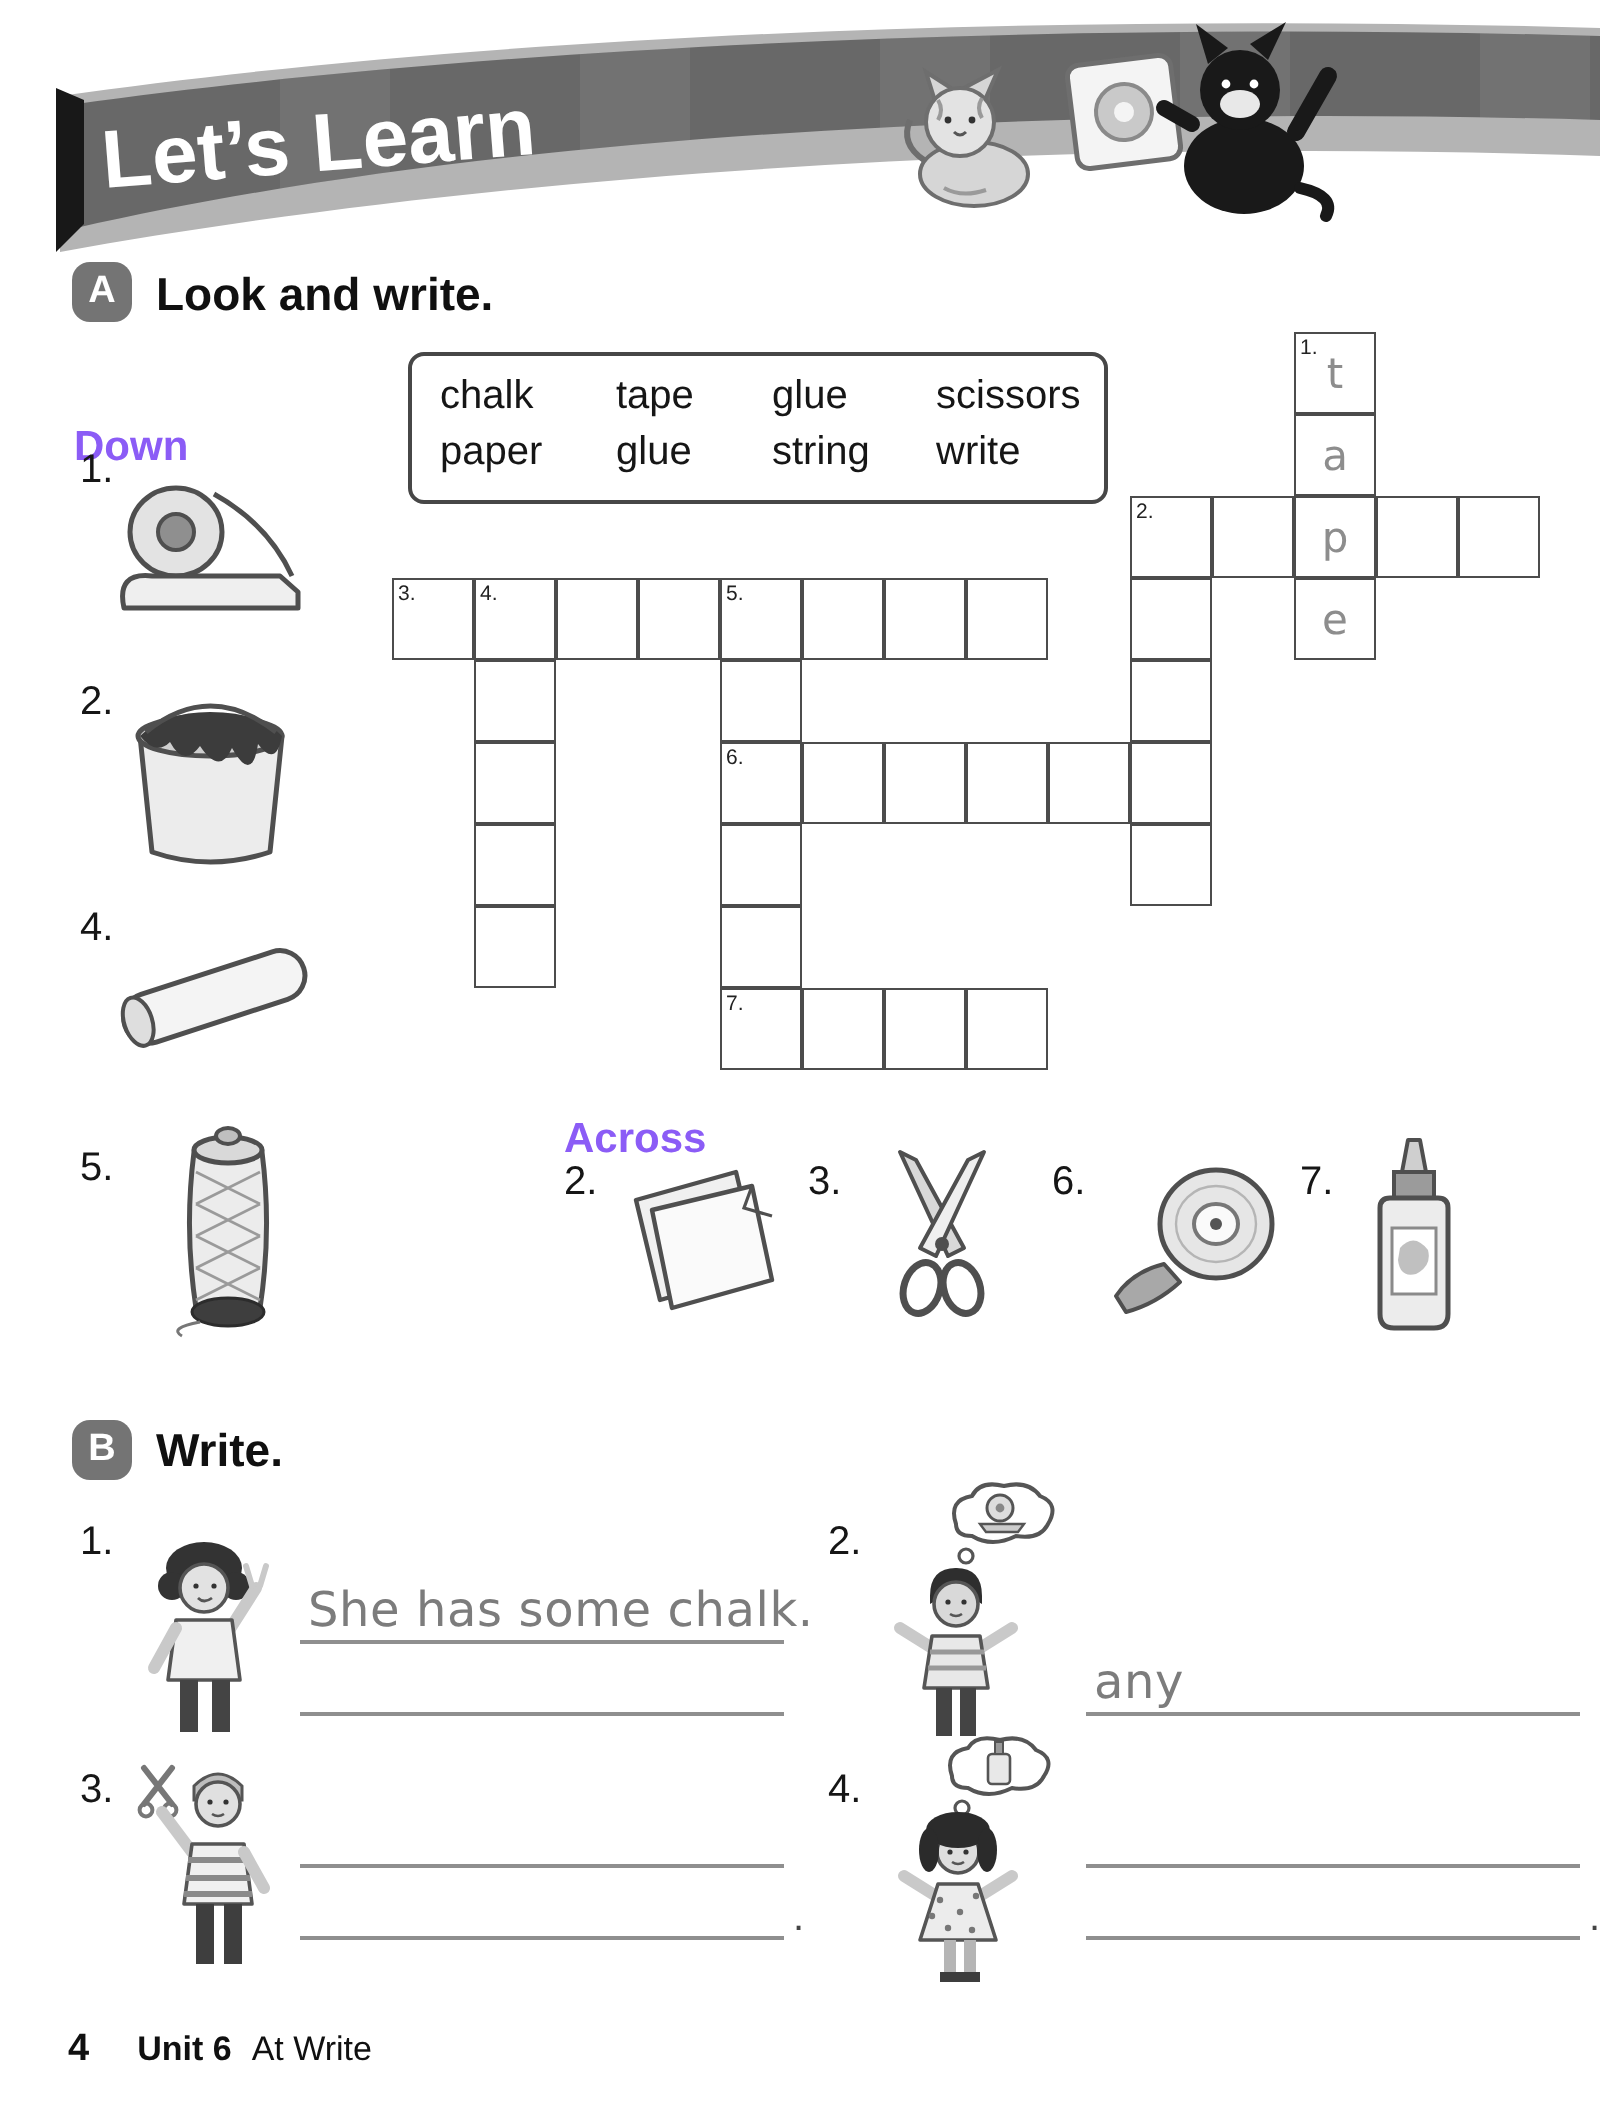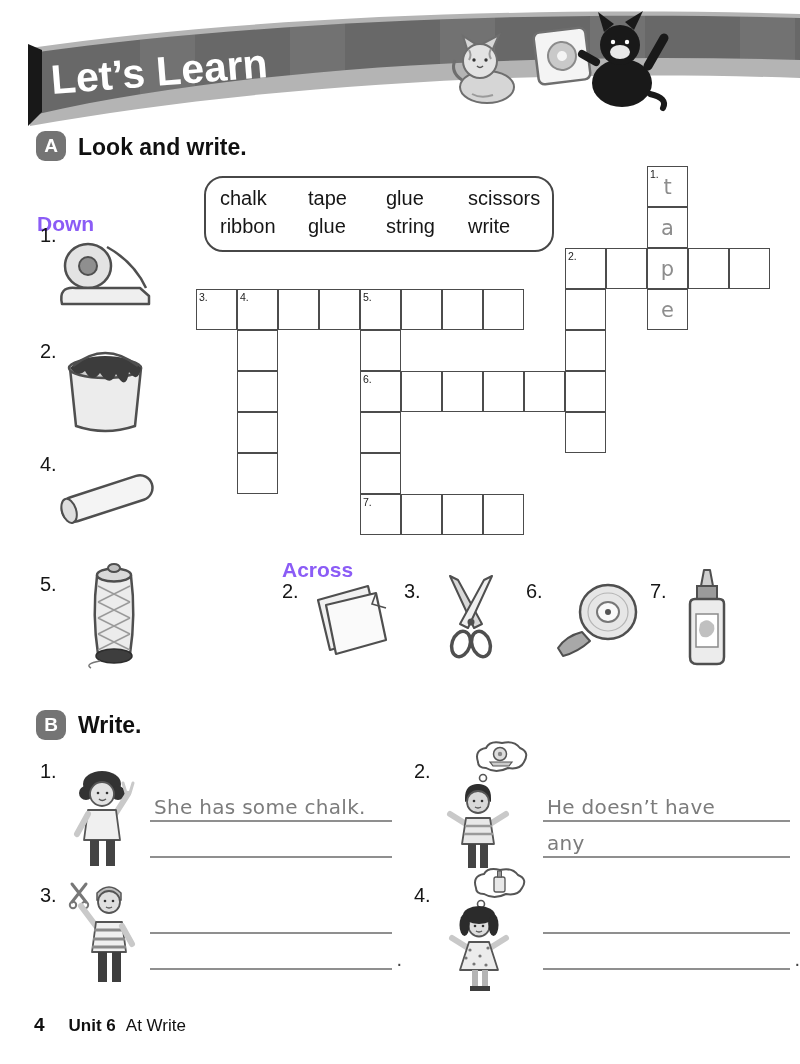--- a/index.html
+++ b/index.html
@@ -8,36 +8,36 @@
   .page { position:relative; width:800px; height:1064px; background:#ffffff; margin:0 auto; overflow:hidden; }
 
   .banner-wrap { position:absolute; left:0; top:0; width:800px; height:132px; }
 
   .badge { position:absolute; width:30px; height:30px; background:#747474; color:#fff;
            border-radius:9px; display:flex; align-items:center; justify-content:center;
            font-weight:bold; font-size:19px; }
   .sec-title { position:absolute; font-size:23px; font-weight:bold; color:#101010; }
 
   .word-bank { position:absolute; left:204px; top:176px; width:350px; height:76px;
-               border:2.5px solid #474747; border-radius:19px;
+               border:2.5px solid #474747; border-radius:8px;
                display:grid; grid-template-columns:88px 78px 82px auto; grid-auto-rows:28px;
                padding:9px 0 0 14px; font-size:20px; color:#161616; }
 
   .heading { position:absolute; font-size:21px; font-weight:bold; color:#8b5cf6;margin-top:12px; }
   .clue-num { position:absolute; font-size:20px; color:#161616; }
   .icon { position:absolute; }
 
   .crossword { position:absolute; left:196px; top:166px; }
   .cw-cell { position:absolute; border:1.4px solid #4c4c4c; background:#fff; }
   .cw-label { position:absolute; top:1px; left:2px; font-size:10.5px; color:#222; }
   .cw-letter { position:absolute; inset:0; display:flex; align-items:center; justify-content:center;
                font-size:21px; color:#8d8d8d; font-family:"DejaVu Sans", sans-serif; }
 
   .write-line { position:absolute; height:30px; border-bottom:2.2px solid #8f8f8f; }
-  .hand { position:absolute; left:4px; bottom:1px; font-size:20px; color:#7c7c7c;
+  .hand { position:absolute; left:4px; bottom:1px; font-size:24px; color:#7c7c7c;
           white-space:nowrap; font-family:"DejaVu Sans", sans-serif; letter-spacing:.3px; }
   .end-mark { position:absolute; right:-10px; bottom:-3px; font-size:20px; color:#444; }
 
   .footer { position:absolute; left:34px; top:1014px; display:flex; align-items:baseline;
             font-size:17px; color:#101010; }
   .footer .pg { font-weight:bold; font-size:19px; margin-right:24px; }
   .footer .unit { font-weight:bold; margin-right:10px; }
 </style>
 </head>
 <body>
@@ -96,21 +96,21 @@
   </div>
 
   <div class="badge" style="left:36px; top:131px;">A</div>
   <div class="sec-title" style="left:78px; top:134px;">Look and write.</div>
 
   <div class="word-bank">
     <span>chalk</span>
     <span>tape</span>
     <span>glue</span>
     <span>scissors</span>
-    <span>ribbon</span>
+    <span>paper</span>
     <span>glue</span>
     <span>string</span>
     <span>write</span>
   </div>
 
   <div class="heading" style="left:37px; top:200px;">Down</div>
 
   <span class="clue-num" style="left:40px; top:224px;">1.</span>
   <svg class="icon" style="left:52px; top:236px;" width="105" height="78" viewBox="0 0 105 78">
     <ellipse cx="36" cy="30" rx="23" ry="22" fill="#e3e3e3" stroke="#4f4f4f" stroke-width="2.5"></ellipse>
@@ -280,23 +280,20 @@
     <circle cx="36" cy="61" r="1.3" fill="#333"></circle>
       <circle cx="44" cy="61" r="1.3" fill="#333"></circle>
     <path d="M37,67 Q40,69 43,67" stroke="#555" stroke-width="1.3" fill="none"></path>
     <path d="M28,84 L12,74" stroke="#c9c9c9" stroke-width="6" stroke-linecap="round"></path>
     <path d="M52,84 L68,74" stroke="#c9c9c9" stroke-width="6" stroke-linecap="round"></path>
     <path d="M28,78 L52,78 L56,104 L24,104 Z" fill="#e8e8e8" stroke="#555" stroke-width="1.8" stroke-linejoin="round"></path>
     <path d="M27,86 L54,86 M26,94 L55,94" stroke="#999" stroke-width="2.5"></path>
     <rect x="30" y="104" width="8" height="24" fill="#444"></rect>
       <rect x="42" y="104" width="8" height="24" fill="#444"></rect>
   </svg>
-  <div class="write-line" style="left:543px; top:792px; width:247px;">
-    <span class="hand">He doesn’t have</span>
-  </div>
   <div class="write-line" style="left:543px; top:828px; width:247px;">
     <span class="hand">any</span>
   </div>
 
   <span class="clue-num" style="left:40px; top:884px;">3.</span>
   <svg class="icon" style="left:64px; top:878px;" width="85" height="112" viewBox="0 0 85 112">
     <path d="M8,6 L22,24 M22,6 L8,24" stroke="#777" stroke-width="3" stroke-linecap="round"></path>
     <circle cx="9" cy="27" r="3.2" fill="none" stroke="#777" stroke-width="2"></circle>
     <circle cx="21" cy="27" r="3.2" fill="none" stroke="#777" stroke-width="2"></circle>
     <path d="M32,48 L17,28" stroke="#c9c9c9" stroke-width="6" stroke-linecap="round"></path>

